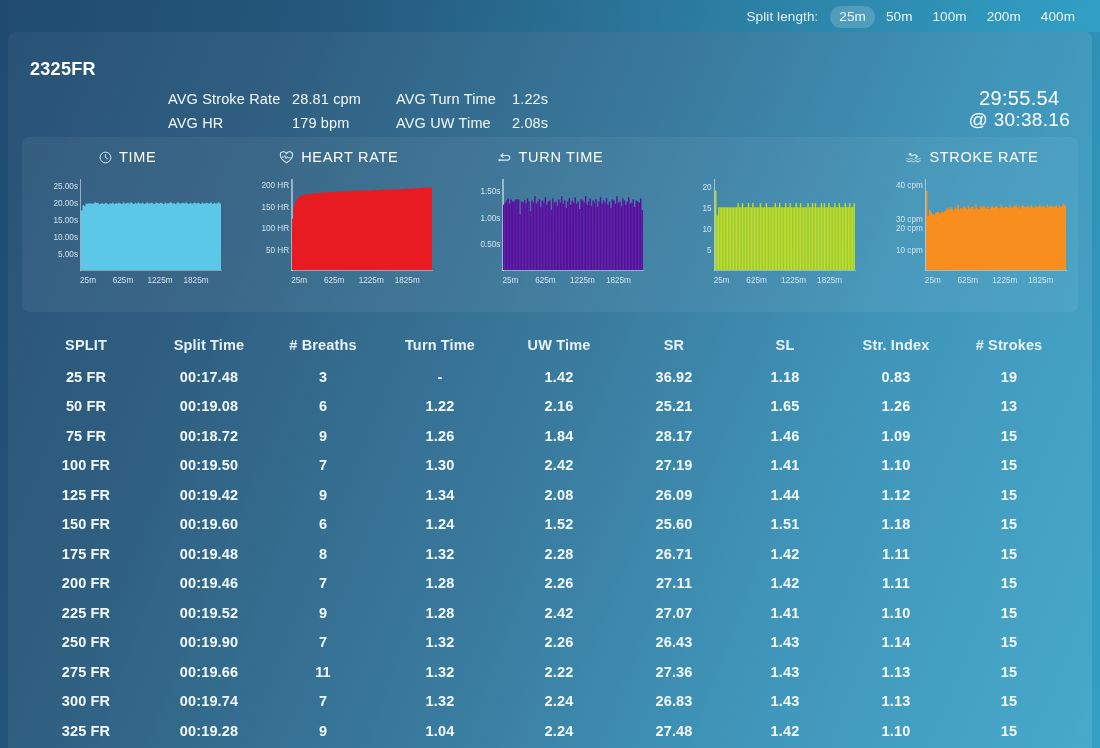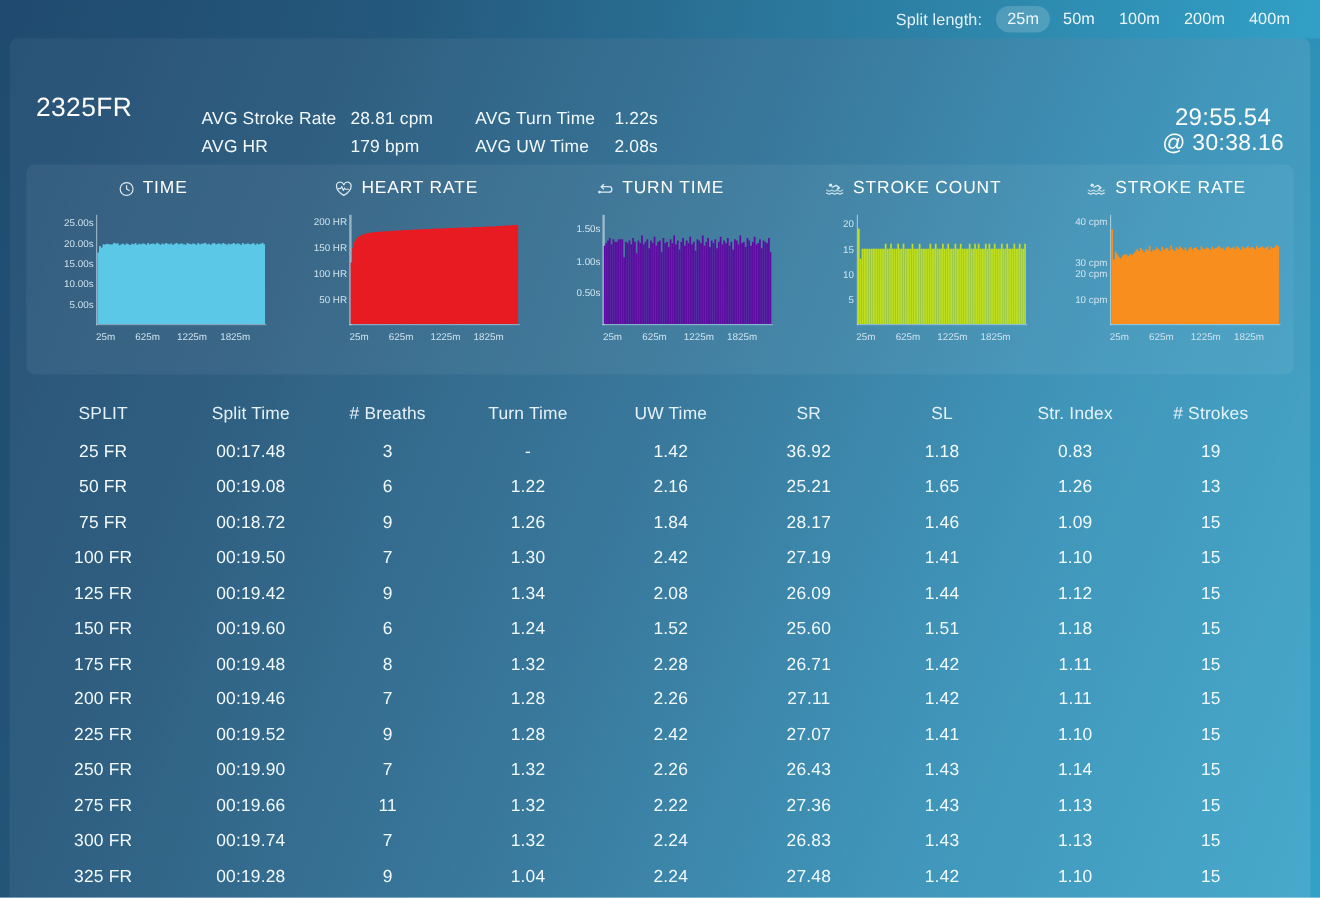--- a/index.html
+++ b/index.html
@@ -38,22 +38,22 @@
     background: linear-gradient(110deg, rgba(255,255,255,0.045) 0%, rgba(255,255,255,0.075) 55%, rgba(255,255,255,0.10) 100%);
     border-radius: 9px 9px 0 0;
     overflow: hidden;
   }
 
   
   #header {
     position: absolute; left: 0; top: 0; width: 1084px; height: 98px;
   }
   #swim-title {
-    position: absolute; left: 22px; top: 46px;
-    font-size: 22px; color: #ffffff; font-weight: 400; letter-spacing: .3px;
+    position: absolute; left: 22px; top: 28px;
+    font-size: 18px; color: #ffffff; font-weight: 700; letter-spacing: .3px;
   }
   .stat-grid {
     position: absolute; left: 160px; top: 60px;
     display: grid;
     grid-template-columns: 124px 104px 116px auto;
     row-gap: 8px;
     font-size: 14.5px; color: #f0f8fc; letter-spacing: .15px;
   }
   .stat-grid .k { color: #f2f9fc; }
   .stat-grid .v { color: #f2f9fc; }
@@ -99,20 +99,21 @@
   
   #table {
     position: absolute; left: 14px; top: 296px; width: 1056px;
     font-size: 14.5px;
   }
   .trow {
     display: grid;
     grid-template-columns: 128px 118px 110px 124px 114px 116px 106px 116px 110px;
     height: 29.5px; align-items: center;
     letter-spacing: .15px;
+    font-weight: bold;
   }
   .trow.head { height: 35px; color: #e4f1f8; }
   .trow .c { text-align: center; color: #f3fafd; }
   .trow.head .c { color: #e6f2f9; }
 </style>
 </head>
 <body>
 
 <div id="topbar">
   <span class="label">Split length:</span>
@@ -324,31 +325,20 @@
           </div>
           <div class="xlabels">
             <span style="left: 10px;">25m</span>
             <span style="left: 45px;">625m</span>
             <span style="left: 82px;">1225m</span>
             <span style="left: 118px;">1825m</span>
           </div>
         </div>
       </div>
       <div class="chart-cell">
-        <div class="chart-title">
-          <span>
-            <svg width="16" height="13" viewBox="0 0 20 16">
-              <circle cx="5.2" cy="4" r="1.7" fill="#eaf5fa"></circle>
-              <path d="M7 6.2 11 4.2l3.4 2.6-2.3 1.3" fill="none" stroke="#eaf5fa" stroke-width="1.4" stroke-linecap="round" stroke-linejoin="round"></path>
-              <path d="M1 12.2c1.4 0 1.4 1.2 2.8 1.2s1.4-1.2 2.8-1.2 1.4 1.2 2.8 1.2 1.4-1.2 2.8-1.2 1.4 1.2 2.8 1.2 1.4-1.2 2.8-1.2" fill="none" stroke="#eaf5fa" stroke-width="1.25" stroke-linecap="round"></path>
-              <path d="M1 9.2c1.4 0 1.4 1.2 2.8 1.2s1.4-1.2 2.8-1.2 1.4 1.2 2.8 1.2 1.4-1.2 2.8-1.2 1.4 1.2 2.8 1.2 1.4-1.2 2.8-1.2" fill="none" stroke="#eaf5fa" stroke-width="1.1" stroke-linecap="round" opacity=".75"></path>
-            </svg>
-          </span>
-          <span>STROKE COUNT</span>
-        </div>
         <div class="plot-wrap">
           <div class="ylabels">
             <span style="top: 71.0909px;">5</span>
             <span style="top: 50.1818px;">10</span>
             <span style="top: 29.2727px;">15</span>
             <span style="top: 8.36364px; text-align: center;">20</span>
           </div>
           <div class="plot">
             <div class="axis-v"></div>
             <div class="axis-h"></div>

